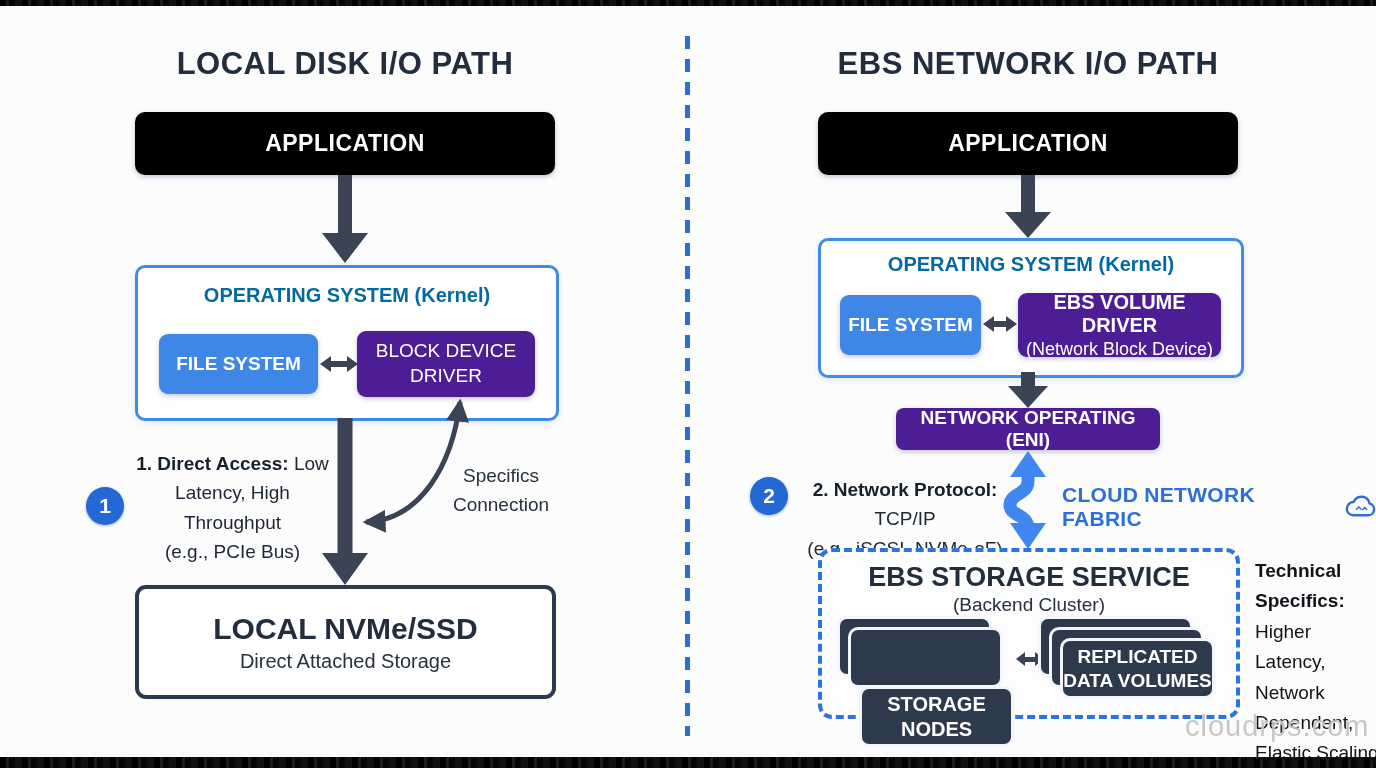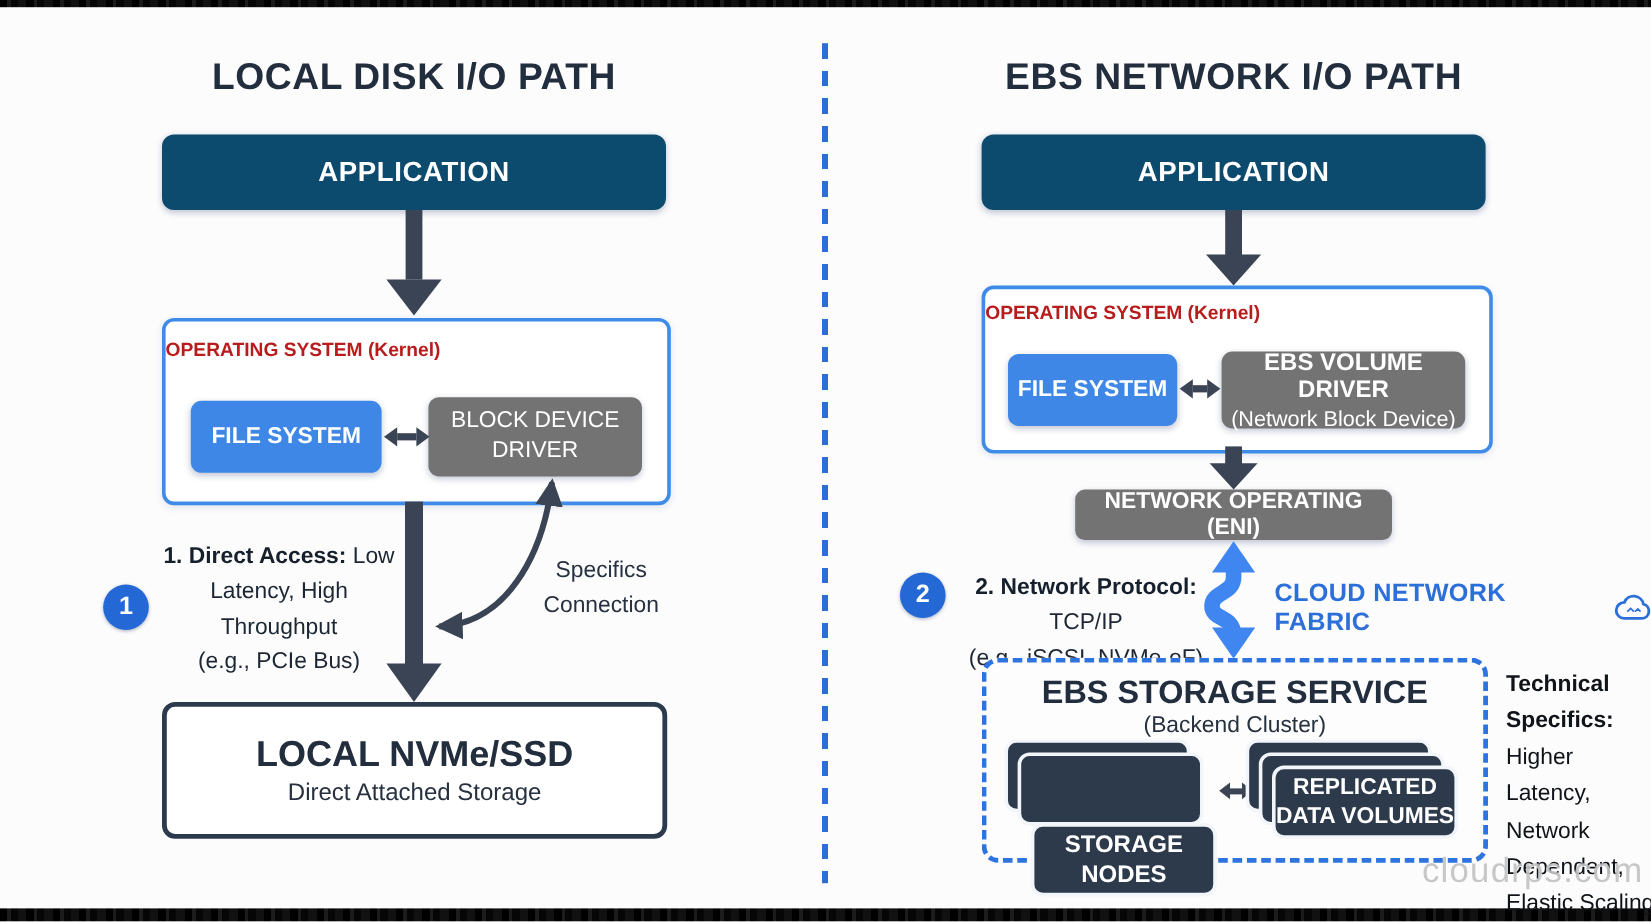--- a/index.html
+++ b/index.html
@@ -9,31 +9,31 @@
 
   
   .edge-band{left:0;width:1376px;background:
     repeating-linear-gradient(90deg,#000 0 6px,#1c1c1c 6px 9px,#060606 9px 15px,#111 15px 22px);}
 
   
   .col-title{width:520px;text-align:center;font-size:31px;font-weight:bold;
     color:#222d3d;letter-spacing:.5px;}
 
   
-  .bluebox{background:#0c4a6e;border-radius:10px;color:#fff;display:flex;
+  .bluebox{background:#000000;border-radius:10px;color:#fff;display:flex;
     align-items:center;justify-content:center;flex-direction:column;
     box-shadow:0 2px 5px rgba(20,40,90,.25);text-align:center;}
   .bluebox.light{background:#3e87e6;border-radius:9px;}
-  .bluebox.dark{background:#737373;border-radius:9px;}
+  .bluebox.dark{background:#4c1d95;border-radius:9px;}
   .app-label{font-size:23px;font-weight:bold;letter-spacing:.5px;}
 
   
   .osbox{background:#ffffff;border:3px solid #3f8ce8;border-radius:10px;
     box-shadow:0 2px 6px rgba(30,60,120,.12);}
-  .os-title{width:100%;font-size:16px;font-weight:bold;color:#b91c1c;}
+  .os-title{width:100%;text-align:center;font-size:20px;font-weight:bold;color:#0369a1;}
 
   
   .nvmebox{background:#fff;border:4px solid #2c3a4e;border-radius:11px;
     display:flex;flex-direction:column;align-items:center;justify-content:center;text-align:center;}
   .nvme-title{font-size:30px;font-weight:bold;color:#222d3d;}
   .nvme-sub{font-size:20px;color:#27313f;margin-top:4px;}
 
   
   .dashedbox{border:4px dashed #2e74e0;border-radius:14px;background:#fdfdfe;}
 

